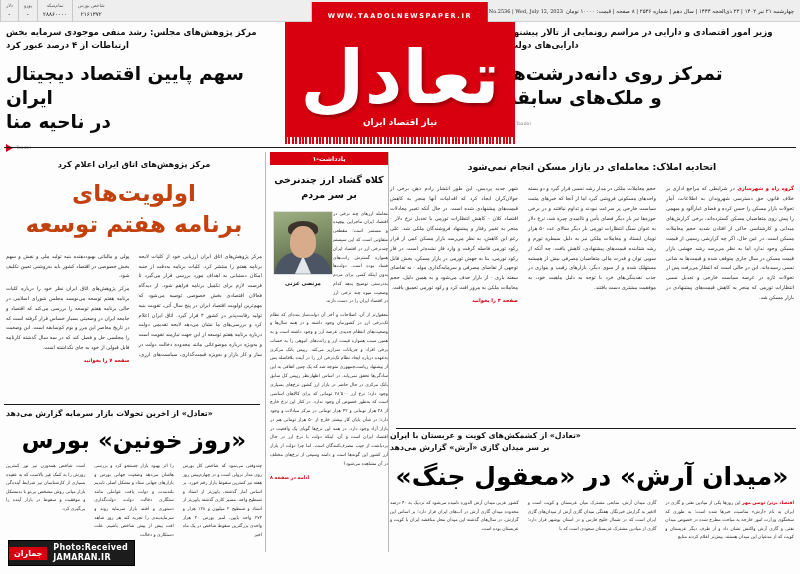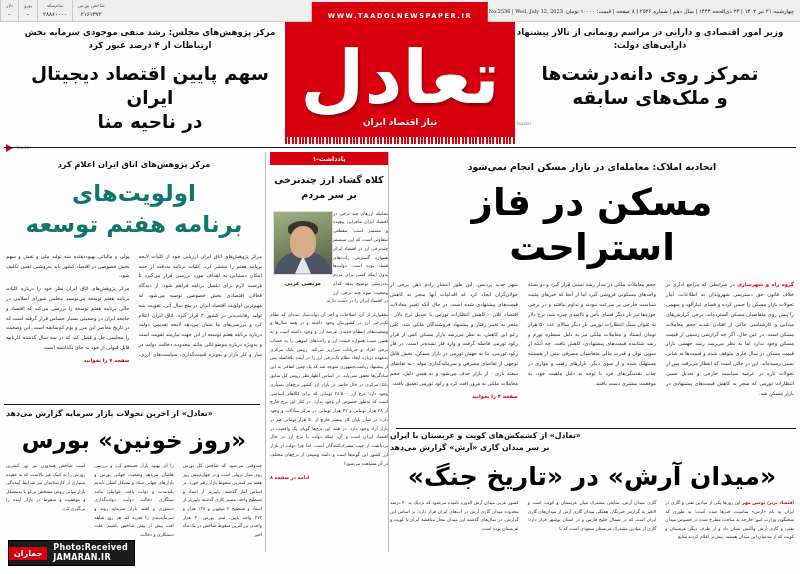--- a/index.html
+++ b/index.html
@@ -79,21 +79,21 @@
     direction: rtl; font-weight: bold;
   }
   .logo-fringe {
     position: absolute; bottom: 0; left: 0; width: 100%; height: 7px;
     background: repeating-linear-gradient(90deg,#d8000f 0 2px,#ffffff 2px 3.4px);
   }
 
   
   .top-block {
     position: absolute; top: 26px; width: 288px;
-    text-align: center; direction: rtl;
+    text-align: left; direction: rtl;
   }
   .top-right { right: 6px; }
   .top-left  { left: 6px; }
   .kicker {
     font-size: 8.6px; font-weight: bold; color: #111;
     line-height: 1.55; margin-bottom: 9px;
   }
   .toph {
     font-size: 18.5px; font-weight: bold; color: #0a0a0a;
     line-height: 1.3; letter-spacing: -.3px;
@@ -123,21 +123,21 @@
   
   .col-left {
     position: absolute; left: 6px; top: 158px;
     width: 256px; direction: rtl;
   }
   .lead-kicker {
     font-size: 8.2px; font-weight: bold; color: #141414;
     text-align: center; line-height: 1.5;
   }
   .lead-title {
-    font-size: 23px; font-weight: bold; color: #0f766e;
+    font-size: 23px; font-weight: bold; color: #c2410c;
     text-align: center; line-height: 1.34; margin-top: 8px;
     letter-spacing: -.4px;
   }
   .body2col {
     column-count: 2; column-gap: 9px;
     font-size: 5.1px; line-height: 1.92;
     color: #2b2b2b; text-align: justify;
     margin-top: 12px; direction: rtl;
   }
   .body2col p { margin: 0 0 3px 0; }
@@ -364,35 +364,34 @@
         <div class="author-name">مرتضی عزتی</div>
       </div>
       <p>معامله ارزهای چند نرخی در اقتصاد ایران ماجرایی پیچیده و مستمر است؛ مقطعی متفاوتی است که این سیستم چندنرخی ارز در اقتصاد ایران همواره گسترش رانت‌های فساد بوده است. دولت‌ها بدون اینکه کسی برای مردم به‌درستی توضیح بدهد کدام وضعیت میوه چند نرخی ارز در اقتصاد ایران را در دست دارند.</p>
       <p>معقول‌تر از آن، اصلاحات و آخر آن دولت‌ساز بنده‌ای که نظام تک‌نرخی ارز در کشورمان وجود داشته و در همه سال‌ها و وضعیت‌های انتظام جدیدی عرضه ارز و وجود داشته است و به همین سبب همواره قیمت ارز و رانت‌های انبوهی را به حساب برخی افراد و جریانات سرازیر می‌کند. رییس بانک مرکزی به‌عهده درباره ایجاد نظام تک‌نرخی ارز را در آینده بلافاصله پس از پیشنهاد ریاست‌جمهوری متوجه شد که یک چنین اتفاقی به این سادگی‌ها تحقق نمی‌یابد. در اساس اظهارنظر رییس کل سابق بانک مرکزی در حال حاضر در بازار ارز کشور نرخ‌های بسیاری وجود دارد؛ نرخ ارز ۲۸٬۵۰۰ تومانی که برای کالاهای اساسی است که به‌طور خصوص آن وجود ندارد. در کنار این نرخ خارج از ۳۸ هزار تومانی و ۴۲ هزار تومانی در مرکز مبادلات و وجود دارد؛ در شأن پایان کار بیشتر خارج از ۵۰ هزار تومانی هم در بازار آزاد وجود دارد. در همه این نرخ‌ها گویای یک واقعیت در اقتصاد ایران است و آن، اینکه دولت با نرخ ارز در حال بردباشت از جیب مصرف‌کنندگان است. اما چرا دولت از بازار ارز کشور این گونه‌ها است و دامنه وسیعی از نرخ‌های مختلف در آن مشاهده می‌شود؟</p>
       <span class="cont-more">ادامه در صفحه ۸</span>
     </div>
   </div>
 
   <div class="col-right">
     <div class="r-kicker">اتحادیه املاک: معامله‌ای در بازار مسکن انجام نمی‌شود</div>
-    <div class="r-title">مسکن در فاز استراحت</div>
     <div class="body3col">
       <p><span class="dept">گروه راه و شهرسازی</span> <span>در شرایطی که مراجع اداری بر خلاف قانون حق دسترسی شهروندان به اطلاعات، آمار تحولات بازار مسکن را حبس کرده و فضای غبارآلود و مبهمی را پیش روی متقاضیان مسکن گسترده‌اند، برخی گزارش‌های میدانی و کارشناسی حاکی از افتادن شدید حجم معاملات مسکن است. در عین حال، اگر چه گزارشی رسمی از قیمت مسکن وجود ندارد اما به نظر می‌رسد رشد جهشی بازار قیمت مسکن در سال جاری متوقف شده و قیمت‌ها به شانی نسبی رسیده‌اند. این در حالی است که انتظار می‌رفت پس از تحولات تازه در عرصه سیاست خارجی و تعدیل نسبی انتظارات تورمی که منجر به کاهش قیمت‌های پیشنهادی در بازار مسکن شد.</span></p>
       <p>حجم معاملات ملکی در مدار رشد نسبی قرار گیرد و دو بسته واحدهای مسکونی فروشی گیرد اما از آنجا که خبرهای مثبت سیاست خارجی پر سرعت نبودند و تداوم نیافتند و در برخی حوزه‌ها نیز بار دیگر فضای یأس و ناامیدی چیره شد، نرخ دلار به عنوان سنگ انتظارات تورمی بار دیگر سالای عدد ۵۰ هزار تومان ایستاد و معاملات ملکی نیز به دلیل سیطره تورم و رشد شتابنده قیمت‌های پیشنهادی، کاهش یافت. چه آنکه از سویی توان و قدرت مالی متقاضیان مصرفی بیش از همیشه مستهلک شده و از سوی دیگر، بازارهای رقیب و موازی در جذب نقدینگی‌های خرد با توجه به دلیل ماهیت خود، به موفقیت بیشتری دست یافتند.</p>
       <p>شهر جدید پردیس، این طور انتشار رادم ذهن برخی از جولان‌گران ایجاد کرد که اقدامات آنها منجر به کاهش قیمت‌های پیشنهادی شده است. در حال آنکه تغییر معادلات اقتصاد کلان - کاهش انتظارات تورمی با تعدیل نرخ دلار - منجر به تغییر رفتار و پیشنهاد فروشندگان ملکی شد. علی رغم این کاهش، به نظر می‌رسد بازار مسکن کمی از قرار رکود تورمی فاصله گرفت و وارد فاز نشده‌تر است. در فاز رکود تورمی، بنا به جهش تورمی در بازار مسکن، بخش قابل توجهی از تقاضای مصرفی و سرمایه‌گذاری مولد - نه تقاضای سفته بازی - از بازار حذف می‌شود و به همین دلیل، حجم معاملات ملکی به مرور افت کرد و رکود تورمی تعمیق یافت.</p>
       <p class="more">صفحه ۴ را بخوانید</p>
     </div>
   </div>
 
   <div class="bot-right">
     <div class="b-kicker">
       <div>«تعادل» از کشمکش‌های کویت و عربستان با ایران</div>
       <div>بر سر میدان گازی «آرش» گزارش می‌دهد</div>
     </div>
-    <div class="b-title-r">«میدان آرش» در «تاریخ جنگ»</div>
+    <div class="b-title-r">«میدان آرش» در «معقول جنگ»</div>
     <div class="body3col-sm">
       <p><span class="lead-tag">اقتصاد برتر/ توسن مهر</span> <span>این روزها یکی از میادین نفتی و گازی در ایران به نام «آرش» مناسبت خبرها شده است؛ به طوری که سخنگوی وزارت امور خارجه به مباحث مطرح شده در خصوص میدان نفتی و گازی آرش واکنش نشان داد و از طرف دیگر عربستان و کویت که از مدعیان این میدان هستند، پیش‌تر اعلام کردند منابع</span></p>
       <p>گازی میدان آرش، منابعی مشترک میان عربستان و کویت است و لاتغیر به گزارش خبرنگار، هفتگی میدان گازی آرش از میدان‌های گازی ایران است که در شمال خلیج فارس و در استان بوشهر قرار دارد؛ گازی از میادین مشترک عربستان سعودی است که با</p>
       <p>کشور عربی میدان آرش الدوره نامیده می‌شود که نزدیک به ۴۰ درصد محدوده میدان گازی آرش در آب‌های ایران قرار دارد؛ بر اساس این گزارش، در سال‌های گذشته این میدان محل مناقشه ایران با کویت و عربستان بوده است.</p>
     </div>
   </div>
 
   <div class="bot-left">
     <div class="b-kicker">«تعادل» از اخرین تحولات بازار سرمایه گزارش می‌دهد</div>
     <div class="b-title-l">«روز خونین» بورس</div>

